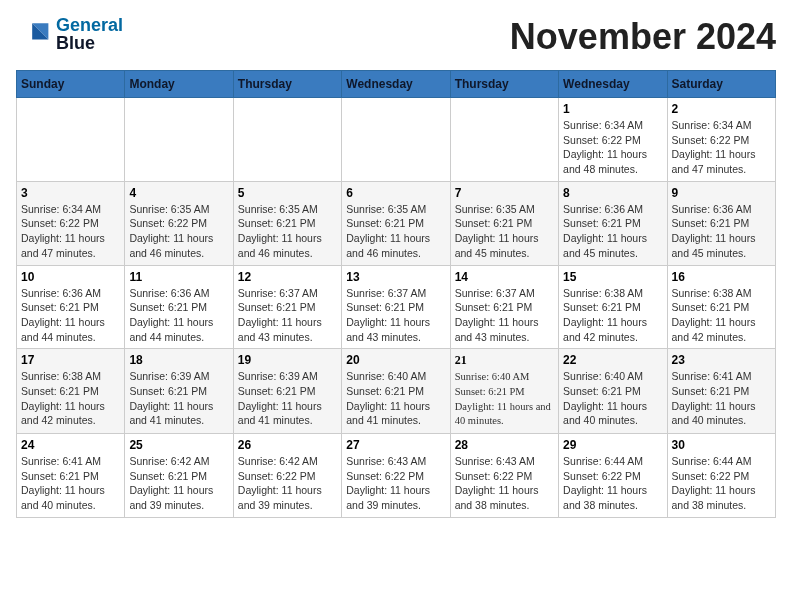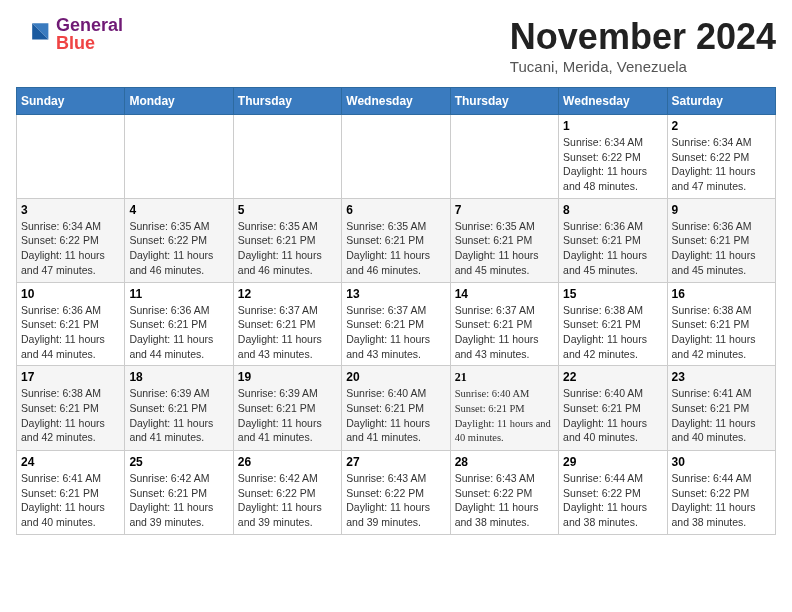--- a/index.html
+++ b/index.html
@@ -21,22 +21,22 @@
       align-items: center;
       gap: 4px;
     }
     .logo-text {
       display: flex;
       flex-direction: column;
       font-size: 18px;
       font-weight: bold;
       line-height: 1;
     }
-    .logo-text .general { color: #701a75; }
-    .logo-text .blue { color: #ef4444; }
+    .logo-text .general { color: #0369a1; }
+    .logo-text .blue { color: #0f172a; }
     .logo-icon {
       width: 36px;
       height: 36px;
     }
     .title-area {
       text-align: left;
     }
     .month-title {
       font-size: 36px;
       font-weight: bold;
@@ -46,21 +46,21 @@
       font-size: 15px;
       color: #555;
     }
     .calendar {
       width: 100%;
       border-collapse: collapse;
       font-size: 11px;
     }
     .calendar th {
       background: #3a7bbf;
-      color: #ffffff;
+      color: #0f172a;
       padding: 6px 4px;
       text-align: left;
       font-size: 12px;
       border: 1px solid #2d6aa0;
     }
     .calendar td {
       border: 1px solid #ccc;
       vertical-align: top;
       padding: 4px;
       width: 108px;
@@ -94,21 +94,20 @@
       <polygon points="18,8 36,8 36,26" fill="#3a7bbf"></polygon>
       <polygon points="18,8 36,26 18,26" fill="#1a5a9f"></polygon>
     </svg>
     <div class="logo-text">
       <span class="general">General</span>
       <span class="blue">Blue</span>
     </div>
   </div>
   <div class="title-area">
     <div class="month-title">November 2024</div>
-    <div class="subtitle">Tucani, Merida, Venezuela</div>
   </div>
 </div>
 
 <table class="calendar">
   <thead>
     <tr>
     <th>Sunday</th>
         <th>Monday</th>
         <th>Thursday</th>
         <th>Wednesday</th>

